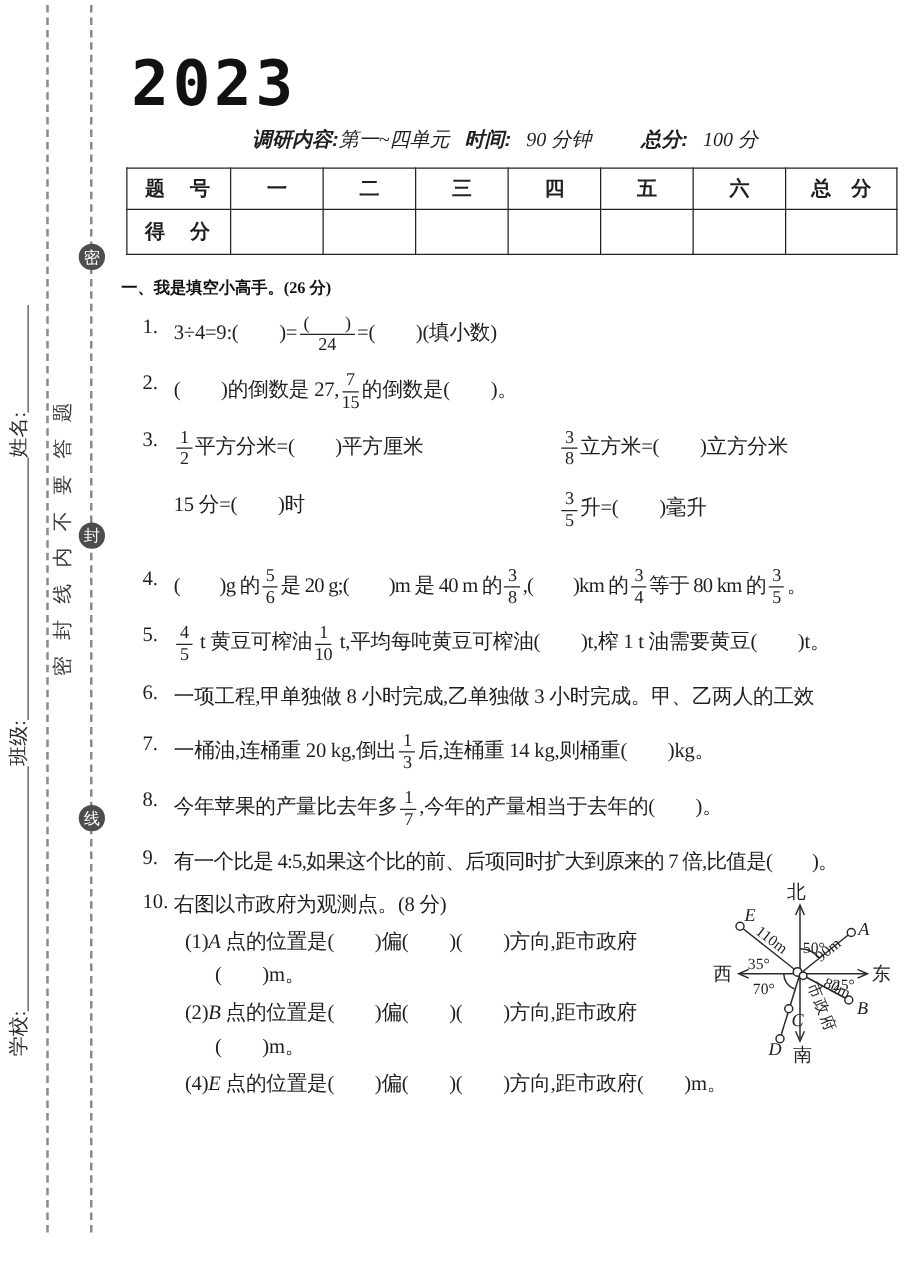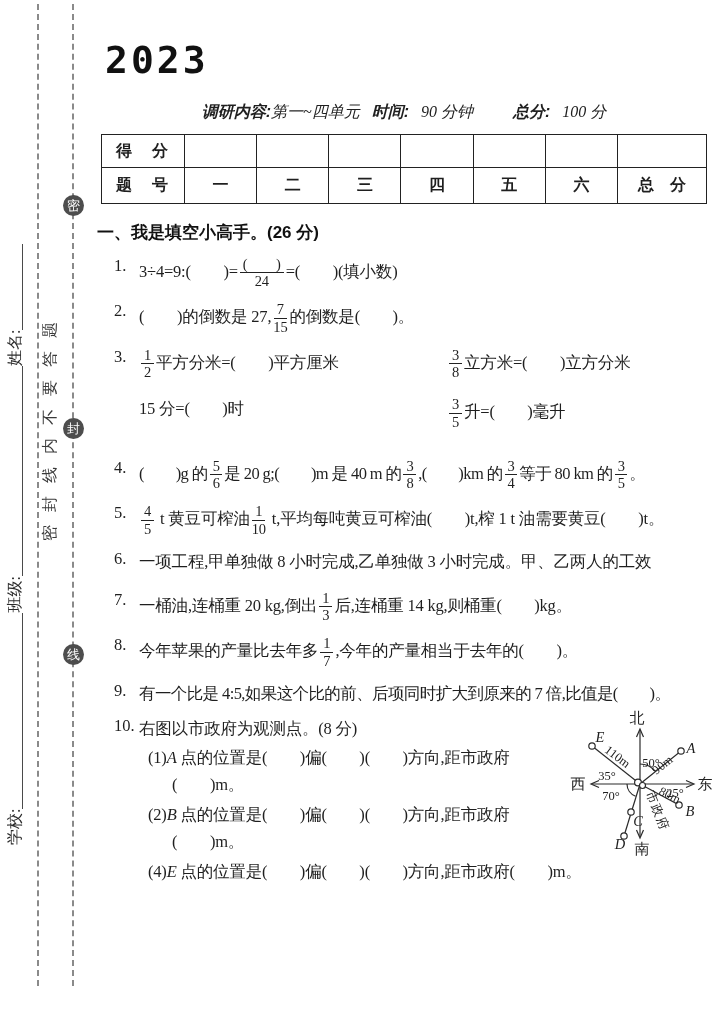--- a/index.html
+++ b/index.html
@@ -32,21 +32,21 @@
   .seal-badge{
     position:absolute;left:63px;width:21px;height:21px;border-radius:50%;
     background:#4d4d4d;color:#fff;font-size:13px;line-height:21px;text-align:center;
     font-family:"Liberation Sans", sans-serif;
   }
   
   .main{position:absolute;left:97px;top:0;width:616px;}
   .year{
     position:absolute;top:38px;left:8px;
     font-family:"DejaVu Sans Mono", monospace;font-weight:700;
-    font-size:38px;letter-spacing:3px;color:#111;
+    font-size:50px;letter-spacing:3px;color:#111;
   }
   .subhead{
     position:absolute;top:102px;left:4px;width:606px;
     display:flex;justify-content:center;align-items:baseline;
     font-size:16px;
     font-style:italic;
   }
   .subhead .blab{font-family:"Liberation Sans", sans-serif;font-weight:700;}
   .subhead .kai{font-size:16px;}
   .subhead .rightpart span{margin-left:12px;}
@@ -61,22 +61,22 @@
   }
   table.score tr:nth-child(2) td{height:33px;}
   table.score td.hd{
     width:80px;font-family:"Liberation Sans", sans-serif;font-weight:700;letter-spacing:2px;
   }
   table.score td.colcell{font-family:"Liberation Sans", sans-serif;font-weight:700;width:71px;}
   table.score td.lastcol{width:86px;}
   
   .content{position:absolute;top:221px;left:0;width:616px;}
   .sec-title{
-    font-family:Liberation Sans, sans-serif;font-weight:700;
-    font-size:17px;margin:0 0 12px 0;color:#111;
+    font-family:Liberation Serif, serif;font-weight:700;
+    font-size:13px;margin:0 0 12px 0;color:#111;
   }
   .q{display:flex;margin-bottom:12px;align-items:flex-start;}
   .qnum{min-width:25px;margin-left:17px;font-size:16.5px;flex:none;}
   .qbody{flex:1;font-size:16.5px;line-height:1.55;letter-spacing:-0.2px;}
   .qbody.tight{letter-spacing:-0.6px;}
   .qline{min-height:26px;}
   .qrow{display:flex;margin-bottom:16px;}
   .qrow .cl{width:308px;flex:none;}
   .qrow .cr{flex:1;}
   .q.q6{margin-bottom:15px;}
@@ -130,39 +130,39 @@
     <span>
       <span class="blab">调研内容:</span><span class="kai">第一~四单元</span>
     </span>
     <span class="rightpart">
       <span class="blab">时间:</span><span>90 分钟</span><span class="gap"></span><span class="blab">总分:</span><span>100 分</span>
     </span>
   </div>
 
   <table class="score">
     <tbody>
-      <tr id="trow2">
-        <td class="hd">得　分</td>
-      <td></td>
-          <td></td>
-          <td></td>
-          <td></td>
-          <td></td>
-          <td></td>
-          <td class="lastcol"></td>
-        </tr>
       <tr id="trow1">
         <td class="hd">题　号</td>
       <td class="colcell">一</td>
           <td class="colcell">二</td>
           <td class="colcell">三</td>
           <td class="colcell">四</td>
           <td class="colcell">五</td>
           <td class="colcell">六</td>
           <td class="colcell lastcol">总　分</td>
+        </tr>
+      <tr id="trow2">
+        <td class="hd">得　分</td>
+      <td></td>
+          <td></td>
+          <td></td>
+          <td></td>
+          <td></td>
+          <td></td>
+          <td class="lastcol"></td>
         </tr>
     </tbody>
   </table>
 
   <div class="content">
     <h2 class="sec-title">一、我是填空小高手。(26 分)</h2>
     <div id="questions">
         <div class="q">
           <span class="qnum">1.</span>
           <div class="qbody">

